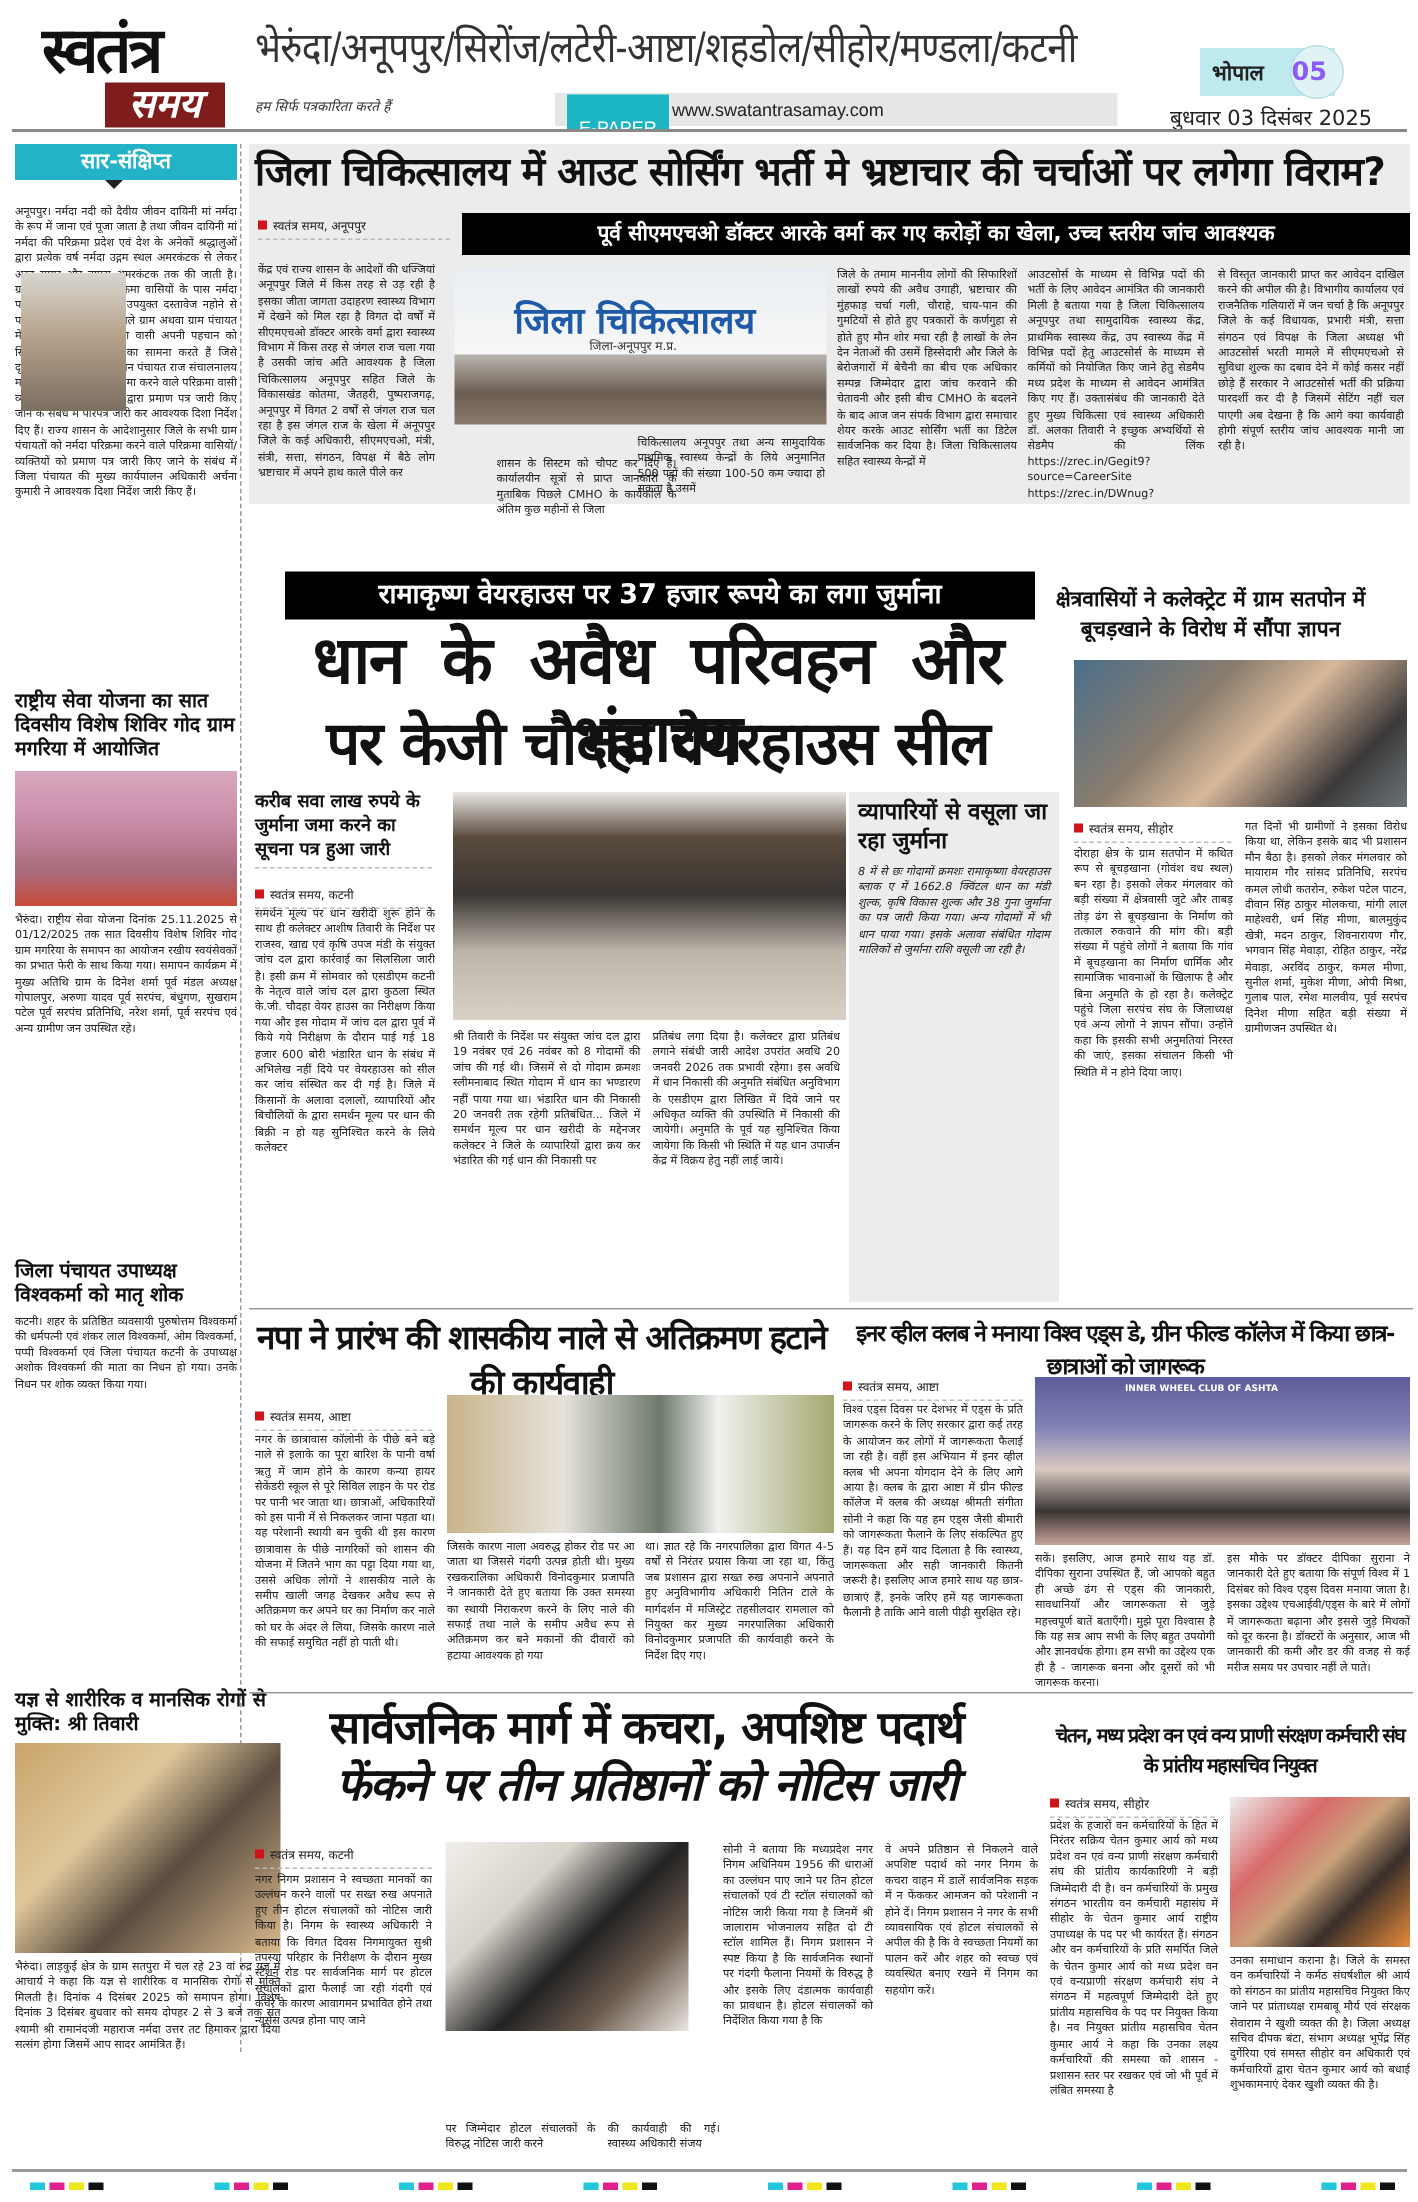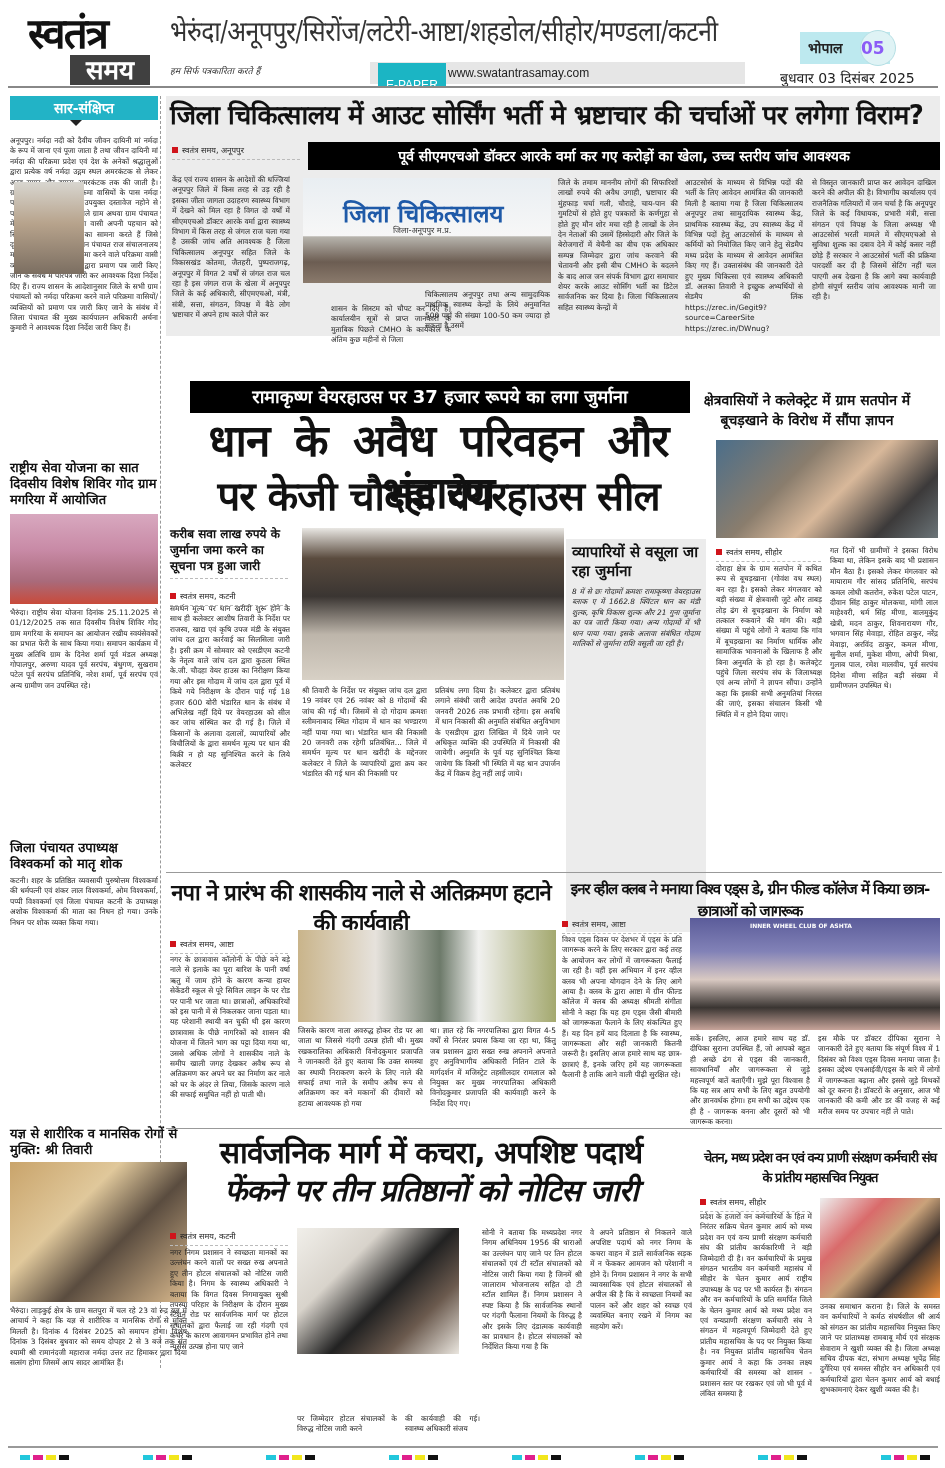--- a/index.html
+++ b/index.html
@@ -1,20 +1,20 @@
 <!DOCTYPE html>
 <html><head>
 <meta charset="utf-8">
 <style>
   * { box-sizing: border-box; margin: 0; padding: 0; }
   body { width: 945px; height: 1468px; background: #fff; font-family: "DejaVu Sans", sans-serif; color: #111; overflow: hidden; position: relative; }
   .abs { position: absolute; }
   
   .logo-top { left: 28px; top: 10px; font-family: "DejaVu Serif", serif; font-weight: bold; font-size: 42px; line-height: 48px; color: #111; letter-spacing: -2px; }
-  .logo-bottom { left: 70px; top: 55px; width: 80px; height: 30px; background: #404040; color: #fff; font-weight: bold; font-size: 26px; line-height: 30px; text-align: center; }
+  .logo-bottom { left: 70px; top: 55px; width: 80px; height: 30px; background: #7f1d1d; color: #fff; font-weight: bold; font-size: 26px; line-height: 30px; text-align: center; font-style: italic; }
   .cities { left: 170px; top: 10px; font-family: "DejaVu Sans Condensed", "DejaVu Sans", sans-serif; font-size: 28px; line-height: 44px; color: #333; letter-spacing: -0.5px; white-space: nowrap; transform: scaleX(0.88); transform-origin: left; }
   .tagline { left: 170px; top: 64px; font-size: 9px; color: #333; font-style: italic; }
   .epaper-bar { left: 370px; top: 62px; width: 375px; height: 22px; background: #e6e6e6; }
   .epaper-tag { left: 378px; top: 63px; height: 20px; padding: 12px 8px; background: #1bb5c4; color: #fff; font-size: 12px; line-height: 20px; font-family: "Liberation Sans", sans-serif; }
   .epaper-url { left: 448px; top: 63px; font-size: 12px; line-height: 20px; font-family: "Liberation Sans", sans-serif; color: #222; }
   .edition-box { left: 800px; top: 32px; width: 90px; height: 32px; background: #bde9ef; }
   .edition-name { left: 808px; top: 38px; font-size: 14px; font-weight: bold; color: #222; }
   .page-num { left: 860px; top: 30px; width: 36px; height: 36px; border-radius: 50%; background: #dff3f5; border: 1px solid #b5dfe4; font-size: 17px; font-weight: bold; line-height: 34px; color: #8b5cf6; }
   .date { left: 780px; top: 68px; font-size: 14px; color: #222; }
   .rule-top { left: 8px; top: 86px; width: 930px; height: 2px; background: #888; }
@@ -101,23 +101,23 @@
 <div class="abs big-head" style="left:166px;top:470px;width:545px;font-size:40px;line-height:52px;">पर  केजी चौदहा वेयरहाउस सील</div>
 <div class="abs" style="left:170px;top:526px;width:118px;font-size:12px;line-height:16px;font-weight:bold;color:#111;border-bottom:1px dashed #bbb;padding-bottom:4px;">करीब सवा लाख रुपये के जुर्माना जमा करने का सूचना पत्र हुआ जारी</div>
 <div class="abs byline" style="left:170px;top:590px;width:118px;">
     <span class="sq"></span>
     <span>स्वतंत्र समय, कटनी</span>
   </div>
 <div class="abs photo" style="left:302px;top:528px;width:262px;height:152px;background:linear-gradient(180deg,#e9e7e3 0%,#5a4b3e 20%,#3a3532 45%,#bdb5aa 70%,#d8d1c6);"></div>
 <div class="abs body-text col" style="left:170px;top:604px;width:120px;height:262px;">समर्थन मूल्य पर धान खरीदी शुरू होने के साथ ही कलेक्टर आशीष तिवारी के निर्देश पर राजस्व, खाद्य एवं कृषि उपज मंडी के संयुक्त जांच दल द्वारा कार्रवाई का सिलसिला जारी है। इसी क्रम में सोमवार को एसडीएम कटनी के नेतृत्व वाले जांच दल द्वारा कुठला स्थित के.जी. चौदहा वेयर हाउस का निरीक्षण किया गया और इस गोदाम में जांच दल द्वारा पूर्व में किये गये निरीक्षण के दौरान पाई गई 18 हजार 600 बोरी भंडारित धान के संबंध में अभिलेख नहीं दिये पर वेयरहाउस को सील कर जांच संस्थित कर दी गई है। जिले में किसानों के अलावा दलालों, व्यापारियों और बिचौलियों के द्वारा समर्थन मूल्य पर धान की बिक्री न हो यह सुनिश्चित करने के लिये कलेक्टर</div>
 <div class="abs body-text col" style="left:302px;top:686px;width:125px;height:180px;">श्री तिवारी के निर्देश पर संयुक्त जांच दल द्वारा 19 नवंबर एवं 26 नवंबर को 8 गोदामों की जांच की गई थी। जिसमें से दो गोदाम क्रमशः स्लीमनाबाद स्थित गोदाम में धान का भण्डारण नहीं पाया गया था। भंडारित धान की निकासी 20 जनवरी तक रहेगी प्रतिबंधित... जिले में समर्थन मूल्य पर धान खरीदी के मद्देनजर कलेक्टर ने जिले के व्यापारियों द्वारा क्रय कर भंडारित की गई धान की निकासी पर</div>
 <div class="abs body-text col" style="left:435px;top:686px;width:125px;height:180px;">प्रतिबंध लगा दिया है। कलेक्टर द्वारा प्रतिबंध लगाने संबंधी जारी आदेश उपरांत अवधि 20 जनवरी 2026 तक प्रभावी रहेगा। इस अवधि में धान निकासी की अनुमति संबंधित अनुविभाग के एसडीएम द्वारा लिखित में दिये जाने पर अधिकृत व्यक्ति की उपस्थिति में निकासी की जायेगी। अनुमति के पूर्व यह सुनिश्चित किया जायेगा कि किसी भी स्थिति में यह धान उपार्जन केंद्र में विक्रय हेतु नहीं लाई जाये।</div>
-<div class="abs gray-panel" style="left:566px;top:528px;width:140px;height:393px;margin-top:11px;">
+<div class="abs gray-panel" style="left:566px;top:528px;width:140px;height:340px;">
   <div style="padding:4px 6px;font-size:15px;line-height:19px;font-weight:bold;color:#111;">व्यापारियों से वसूला जा रहा जुर्माना</div>
-  <div class="body-text" style="padding:2px 6px;height:290px;font-style:italic;">8 में से छः गोदामों क्रमशः रामाकृष्णा वेयरहाउस ब्लाक ए में 1662.8 क्विंटल धान का मंडी शुल्क, कृषि विकास शुल्क और 21 गुना जुर्माना का पत्र जारी किया गया। अन्य गोदामों में भी धान पाया गया। इसके अलावा संबंधित गोदाम मालिकों से जुर्माना राशि वसूली जा रही है।</div>
+  <div class="body-text" style="padding:2px 6px;height:290px;font-style:italic;">8 में से छः गोदामों क्रमशः रामाकृष्णा वेयरहाउस ब्लाक ए में 1662.8 क्विंटल धान का मंडी शुल्क, कृषि विकास शुल्क और 38 गुना जुर्माना का पत्र जारी किया गया। अन्य गोदामों में भी धान पाया गया। इसके अलावा संबंधित गोदाम मालिकों से जुर्माना राशि वसूली जा रही है।</div>
 </div>
 
 <div class="abs" style="left:692px;top:390px;width:230px;font-size:14px;line-height:20px;font-weight:bold;text-align:center;color:#111;">क्षेत्रवासियों ने कलेक्ट्रेट में ग्राम सतपोन में बूचड़खाने के विरोध में सौंपा ज्ञापन</div>
 <div class="abs photo" style="left:716px;top:440px;width:222px;height:98px;background:linear-gradient(135deg,#4b6e8a,#8a7d6d 35%,#d8b89a 55%,#3c3a3a 80%,#6b7478);"></div>
 <div class="abs byline" style="left:716px;top:546px;width:105px;">
     <span class="sq"></span>
     <span>स्वतंत्र समय, सीहोर</span>
   </div>
 <div class="abs body-text col" style="left:716px;top:564px;width:106px;height:302px;">दोराहा क्षेत्र के ग्राम सतपोन में कथित रूप से बूचड़खाना (गोवंश वध स्थल) बन रहा है। इसको लेकर मंगलवार को बड़ी संख्या में क्षेत्रवासी जुटे और ताबड़ तोड़ ढंग से बूचड़खाना के निर्माण को तत्काल रुकवाने की मांग की। बड़ी संख्या में पहुंचे लोगों ने बताया कि गांव में बूचड़खाना का निर्माण धार्मिक और सामाजिक भावनाओं के खिलाफ है और बिना अनुमति के हो रहा है। कलेक्ट्रेट पहुंचे जिला सरपंच संघ के जिलाध्यक्ष एवं अन्य लोगों ने ज्ञापन सौंपा। उन्होंने कहा कि इसकी सभी अनुमतियां निरस्त की जाएं, इसका संचालन किसी भी स्थिति में न होने दिया जाए।</div>
 <div class="abs body-text col" style="left:830px;top:546px;width:108px;height:320px;">गत दिनों भी ग्रामीणों ने इसका विरोध किया था, लेकिन इसके बाद भी प्रशासन मौन बैठा है। इसको लेकर मंगलवार को मायाराम गौर सांसद प्रतिनिधि, सरपंच कमल लोधी कतरोन, रुकेश पटेल पाटन, दीवान सिंह ठाकुर मोलकचा, मांगी लाल माहेश्वरी, धर्म सिंह मीणा, बालमुकुंद खेत्री, मदन ठाकुर, शिवनारायण गौर, भगवान सिंह मेवाड़ा, रोहित ठाकुर, नरेंद्र मेवाड़ा, अरविंद ठाकुर, कमल मीणा, सुनील शर्मा, मुकेश मीणा, ओपी मिश्रा, गुलाब पाल, रमेश मालवीय, पूर्व सरपंच दिनेश मीणा सहित बड़ी संख्या में ग्रामीणजन उपस्थित थे।</div>

